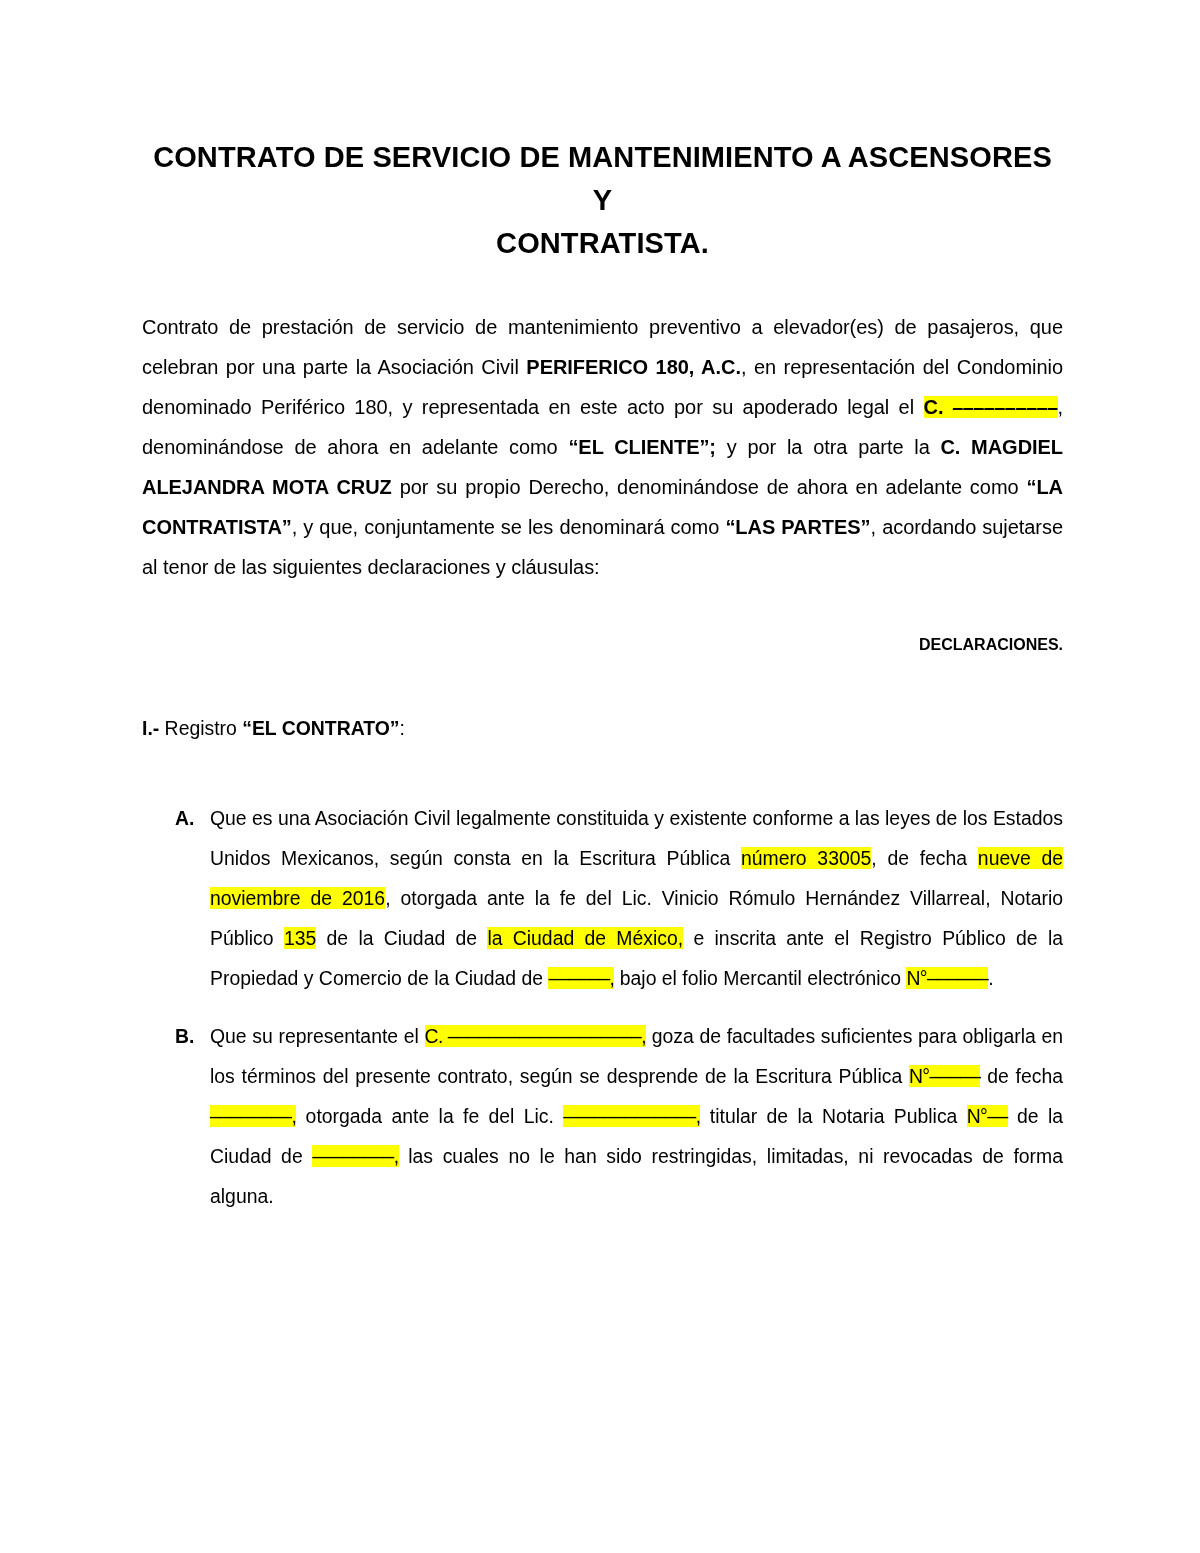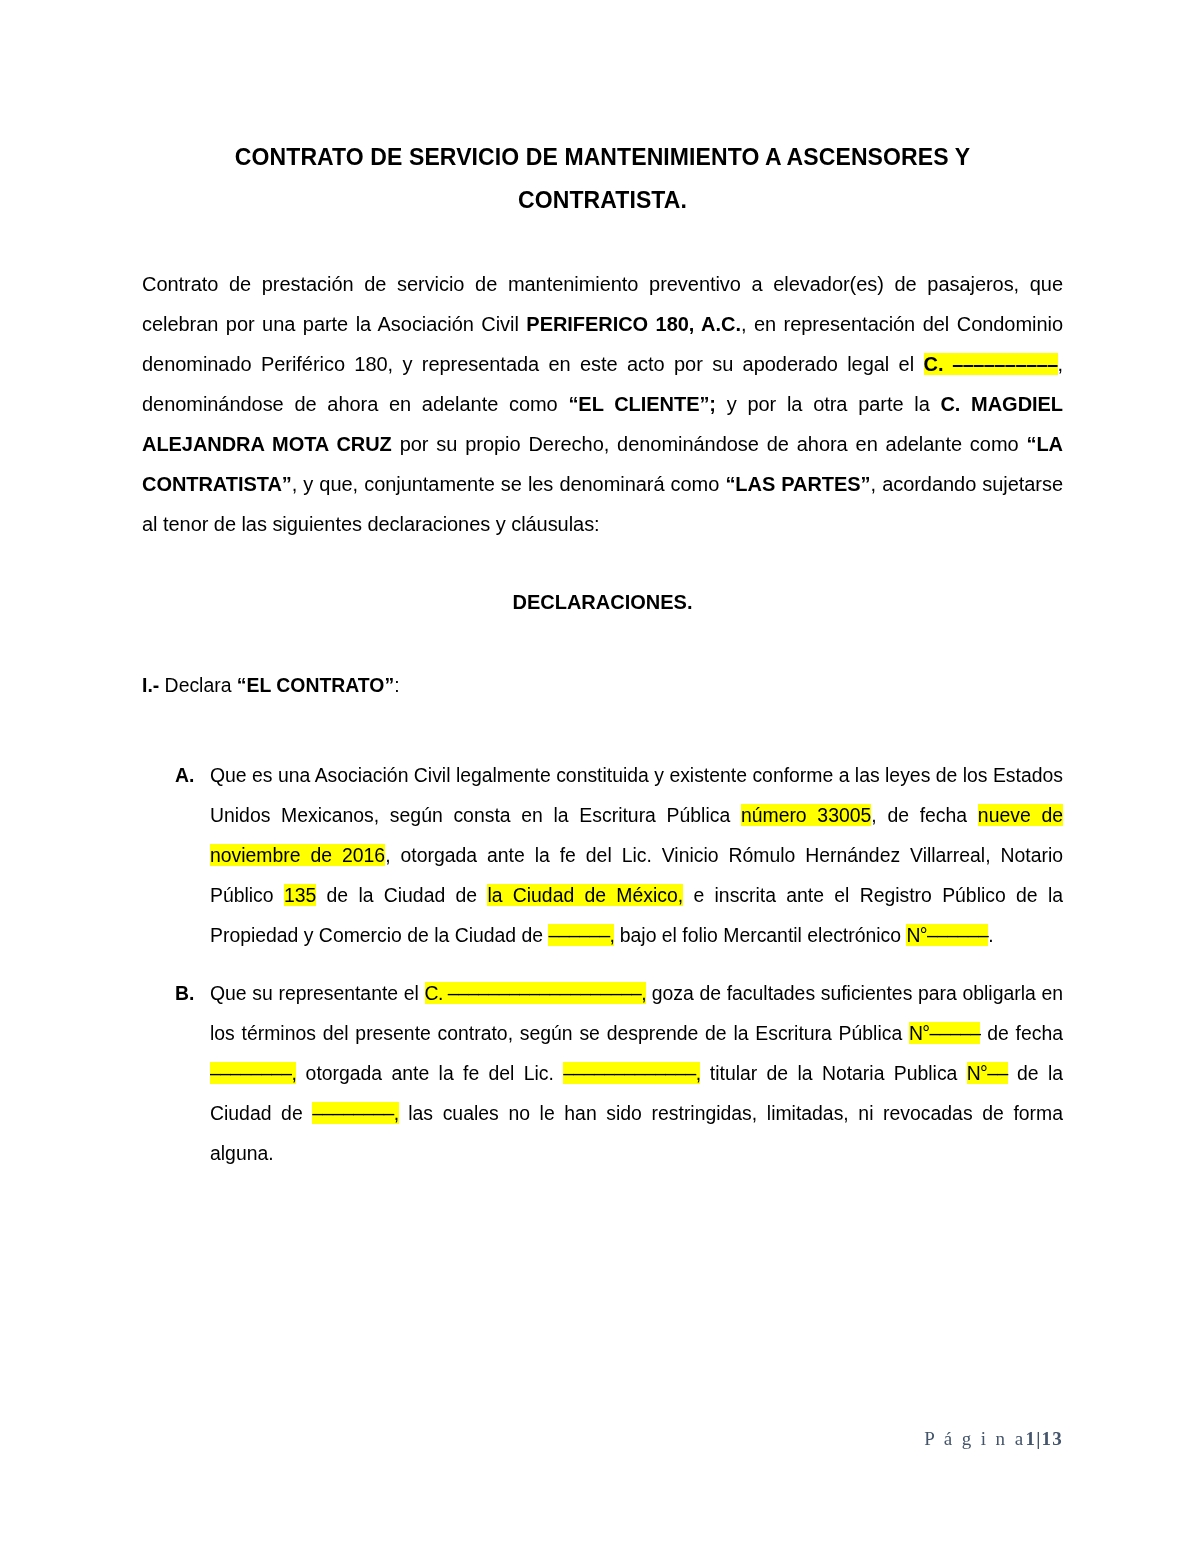--- a/index.html
+++ b/index.html
@@ -24,21 +24,21 @@
     position: absolute;
     left: 142px;
     top: 0;
     width: 921px;
   }
 
   
   .doc-title {
     text-align: center;
     font-weight: bold;
-    font-size: 23px;
+    font-size: 29px;
     line-height: 43px;
     letter-spacing: 0.1px;
     margin: 0;
     padding-top: 136px;
   }
 
   
   .para {
     text-align: justify;
     text-justify: inter-word;
@@ -48,23 +48,23 @@
     letter-spacing: -0.05px;
   }
   .para-intro {
     padding-top: 42px;
   }
 
   .b { font-weight: bold; }
 
   
   .section-heading {
-    text-align: center;
+    text-align: right;
     font-weight: bold;
-    font-size: 20px;
+    font-size: 16px;
     line-height: 40px;
     margin: 0;
     padding-top: 38px;
   }
 
   .declara-line {
     font-size: 19.4px;
     line-height: 40px;
     margin: 0;
     padding-top: 43px;
@@ -135,30 +135,29 @@
     <h1 class="doc-title">
       <span>CONTRATO DE SERVICIO DE MANTENIMIENTO A ASCENSORES Y</span>
       <br>
       <span>CONTRATISTA.</span>
     </h1>
 
     <p class="para para-intro"><span>Contrato de prestación de servicio de mantenimiento preventivo a elevador(es) de pasajeros, que celebran por una parte la Asociación Civil </span><span class="b">PERIFERICO 180, A.C.</span><span>, en representación del Condominio denominado Periférico 180, y representada en este acto por su apoderado legal el </span><span class="hl"><span class="b">C.</span><span class="b dash"> ––––––––––</span></span><span>, denominándose de ahora en adelante como </span><span class="b">“EL CLIENTE”;</span><span> y por la otra parte la </span><span class="b">C. MAGDIEL ALEJANDRA MOTA CRUZ</span><span> por su propio Derecho, denominándose de ahora en adelante como </span><span class="b">“LA CONTRATISTA”</span><span>, y que, conjuntamente se les denominará como </span><span class="b">“LAS PARTES”</span><span>, acordando sujetarse al tenor de las siguientes declaraciones y cláusulas:</span></p>
 
     <h2 class="section-heading">DECLARACIONES.</h2>
 
-    <p class="declara-line"><span class="b">I.-</span><span> Declara </span><span class="b">“EL CONTRATO”</span><span>:</span></p>
+    <p class="declara-line"><span class="b">I.-</span><span> Registro </span><span class="b">“EL CONTRATO”</span><span>:</span></p>
 
     <ul class="list">
 
       <li class="list-item">
         <span class="list-marker">A.</span><span>Que es una Asociación Civil legalmente constituida y existente conforme a las leyes de los Estados Unidos Mexicanos, según consta en la Escritura Pública </span><span class="hl">número 33005</span><span>, de fecha </span><span class="hl">nueve de noviembre de 2016</span><span>, otorgada ante la fe del Lic. Vinicio Rómulo Hernández Villarreal, Notario Público </span><span class="hl">135</span><span> de la Ciudad de </span><span class="hl">la Ciudad de México,</span><span> e inscrita ante el Registro Público de la Propiedad y Comercio de la Ciudad de </span><span class="hl dash">––––––,</span><span> bajo el folio Mercantil electrónico </span><span class="hl dash">N°––––––</span><span>.</span>
       </li>
 
       <li class="list-item">
         <span class="list-marker">B.</span><span>Que su representante el </span><span class="hl dash">C. –––––––––––––––––––,</span><span> goza de facultades suficientes para obligarla en los términos del presente contrato, según se desprende de la Escritura Pública </span><span class="hl dash">N°–––––</span><span> de fecha </span><span class="hl dash">––––––––,</span><span> otorgada ante la fe del Lic. </span><span class="hl dash">–––––––––––––,</span><span> titular de la Notaria Publica </span><span class="hl dash">N°––</span><span> de la Ciudad de </span><span class="hl dash">––––––––,</span><span> las cuales no le han sido restringidas, limitadas, ni revocadas de forma alguna.</span>
       </li>
 
     </ul>
   </div>
 
-  <div class="footer"><span>P á g i n a</span><span class="pg-num">1</span><span class="pg-num">|</span><span class="pg-num">13</span></div>
 
 </div>
 
 </body></html>

